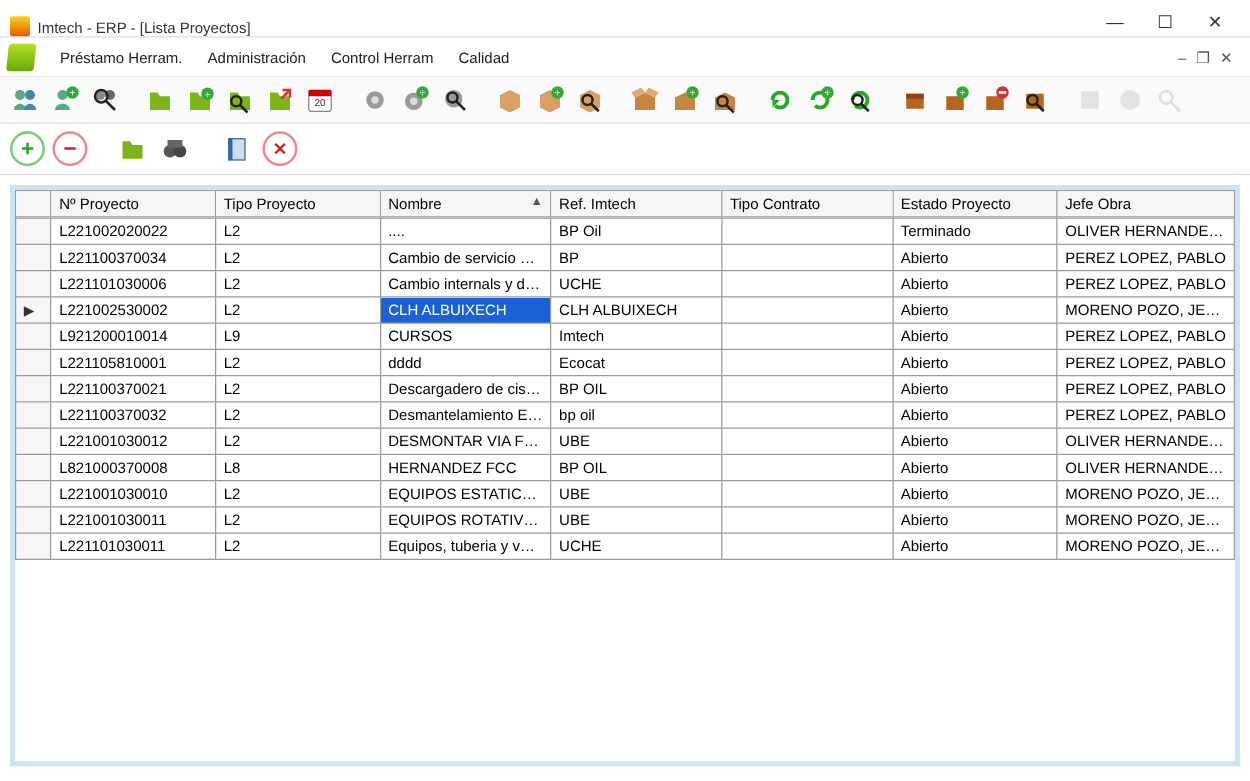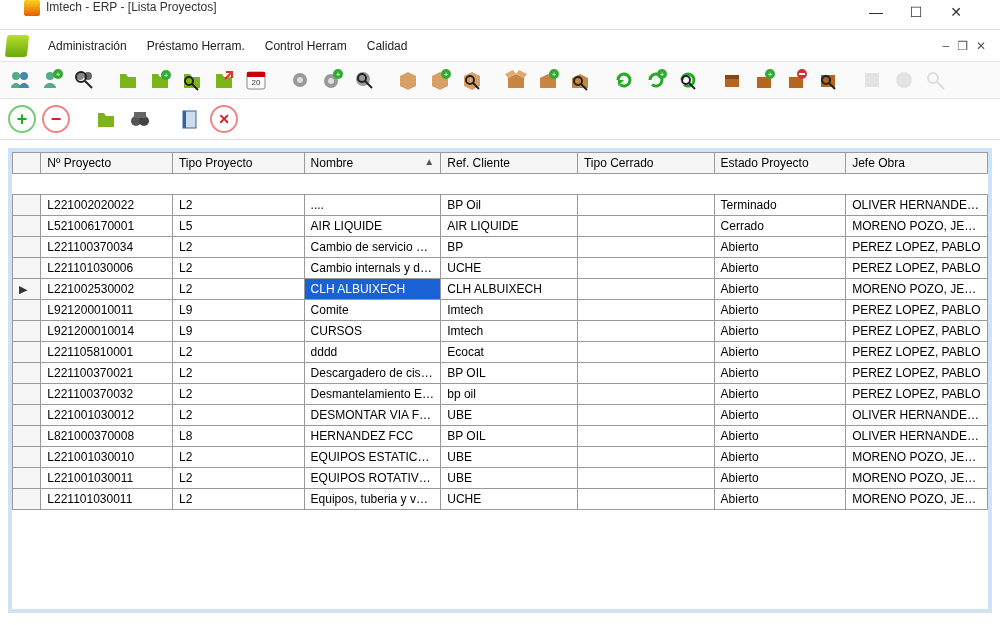--- a/index.html
+++ b/index.html
@@ -1,56 +1,56 @@
 <!DOCTYPE html>
 <html><head>
 <meta charset="utf-8">
 <style>
   * { box-sizing: border-box; margin: 0; padding: 0; }
   body { font-family: "Segoe UI", Tahoma, sans-serif; font-size: 12px; background: #fff; width: 1000px; height: 625px; overflow: hidden; }
-  .titlebar { display: flex; align-items: flex-start; height: 30px; padding: 0 24px; border-bottom: 1px solid #ddd; }
+  .titlebar { display: flex; align-items: flex-end; height: 30px; padding: 0 8px; border-bottom: 1px solid #ddd; }
   .titlebar .icon { width:16px; height:16px; background: linear-gradient(#f9d423,#e65c00); border-radius:2px; margin-right:6px; }
   .titlebar .title { flex:1; color:#333; }
   .wbtn { width:40px; height:24px; display:flex; align-items:center; justify-content:center; font-size:14px; color:#333;}
   .menubar { display:flex; align-items:center; height:32px; padding:0 6px; border-bottom:1px solid #e5e5e5;}
   .menubar .folder-icon { width:22px; height:22px; background:linear-gradient(#b6e026,#66a80f); border-radius:3px; margin-right:10px; transform:skewX(-6deg);}
   .menubar .menu-item { padding:6px 10px; color:#222; }
   .mdi-controls { margin-left:auto; display:flex; gap:8px; padding-right:8px; color:#555;}
   .toolbar { display:flex; align-items:center; gap:4px; padding:4px 6px; border-bottom:1px solid #e0e0e0; background:#fafafa; overflow:hidden;}
   .tbtn { width:28px; height:28px; border-radius:4px; display:flex; align-items:center; justify-content:center; position:relative; }
   .toolbar2 { display:flex; align-items:center; gap:6px; padding:6px 8px; border-bottom:1px solid #e0e0e0;}
   .bigbtn { width:28px; height:28px; border-radius:14px; border:2px solid #aaa; display:flex; align-items:center; justify-content:center; font-weight:bold; font-size:18px;}
   .content { padding:8px; height:calc(625px - 30px - 32px - 38px - 44px); }
   .grid-wrap { border:4px solid #cde4f7; height:100%; overflow:hidden; position:relative;}
   table { border-collapse:collapse; width:100%; table-layout:fixed;}
   th, td { border:0.5px solid #9a9a9a; padding:3px 6px; font-size:12px; text-align:left; white-space:nowrap; overflow:hidden; text-overflow:ellipsis; height:21px;}
   th { background:#f6f6f6; font-weight:normal;}
   .rowhdr { width:28px; background:#f6f6f6;}
   td.sel { background:#1a61d6; color:#fff;}
   .arrow { font-size:10px; color:#555; float:right;}
-  .scroll-area { height:calc(100% - 25px); overflow-y:scroll; overflow-x:auto;margin-top:20px;}
+  .scroll-area { height:calc(100% - 25px); overflow-y:scroll; overflow-x:auto;}
   thead { position:sticky; top:0; z-index:1;}
   .ptr { font-size:11px; color:#333;}
   .svg-icon { width:24px; height:24px;}
 </style>
 </head>
 <body>
 
 <div class="titlebar">
   <div class="icon"></div>
   <div class="title">Imtech - ERP - [Lista Proyectos]</div>
   <div class="wbtn">—</div>
   <div class="wbtn">☐</div>
   <div class="wbtn">✕</div>
 </div>
 
 <div class="menubar">
   <div class="folder-icon"></div>
+  <div class="menu-item">Préstamo Herram.</div>
   <div class="menu-item">Administración</div>
-  <div class="menu-item">Préstamo Herram.</div>
   <div class="menu-item">Control Herram</div>
   <div class="menu-item">Calidad</div>
   <div class="mdi-controls">
     <span>–</span>
     <span>❐</span>
     <span>✕</span>
   </div>
 </div>
 
 <div class="toolbar">
@@ -282,22 +282,22 @@
           <col style="width:135px">
         <col style="width:130px">
           <col style="width:140px">
       </colgroup>
       <thead>
         <tr>
           <th class="rowhdr"></th>
           <th>Nº Proyecto</th>
           <th>Tipo Proyecto</th>
           <th><span>Nombre</span><span class="arrow">▲</span></th>
-          <th>Ref. Cliente</th>
-          <th>Tipo Cerrado</th>
+          <th>Ref. Imtech</th>
+          <th>Tipo Contrato</th>
           <th>Estado Proyecto</th>
           <th>Jefe Obra</th>
         </tr>
       </thead>
     </table>
     <div class="scroll-area">
       <table>
         <colgroup>
           <col style="width:28px">
             <col style="width:130px">
@@ -314,30 +314,20 @@
               <td>L221002020022</td>
               <td>L2</td>
               <td class="">....</td>
               <td>BP Oil</td>
               <td></td>
               <td>Terminado</td>
               <td>OLIVER HERNANDEZ,...</td>
             </tr>
             <tr>
               <td class="rowhdr ptr"></td>
-              <td>L521006170001</td>
-              <td>L5</td>
-              <td class="">AIR LIQUIDE</td>
-              <td>AIR LIQUIDE</td>
-              <td></td>
-              <td>Cerrado</td>
-              <td>MORENO POZO, JESUS</td>
-            </tr>
-            <tr>
-              <td class="rowhdr ptr"></td>
               <td>L221100370034</td>
               <td>L2</td>
               <td class="">Cambio de servicio gas...</td>
               <td>BP</td>
               <td></td>
               <td>Abierto</td>
               <td>PEREZ LOPEZ, PABLO</td>
             </tr>
             <tr>
               <td class="rowhdr ptr"></td>
@@ -351,30 +341,20 @@
             </tr>
             <tr>
               <td class="rowhdr ptr">▶</td>
               <td>L221002530002</td>
               <td>L2</td>
               <td class="sel">CLH ALBUIXECH</td>
               <td>CLH ALBUIXECH</td>
               <td></td>
               <td>Abierto</td>
               <td>MORENO POZO, JESUS</td>
-            </tr>
-            <tr>
-              <td class="rowhdr ptr"></td>
-              <td>L921200010011</td>
-              <td>L9</td>
-              <td class="">Comite</td>
-              <td>Imtech</td>
-              <td></td>
-              <td>Abierto</td>
-              <td>PEREZ LOPEZ, PABLO</td>
             </tr>
             <tr>
               <td class="rowhdr ptr"></td>
               <td>L921200010014</td>
               <td>L9</td>
               <td class="">CURSOS</td>
               <td>Imtech</td>
               <td></td>
               <td>Abierto</td>
               <td>PEREZ LOPEZ, PABLO</td>

